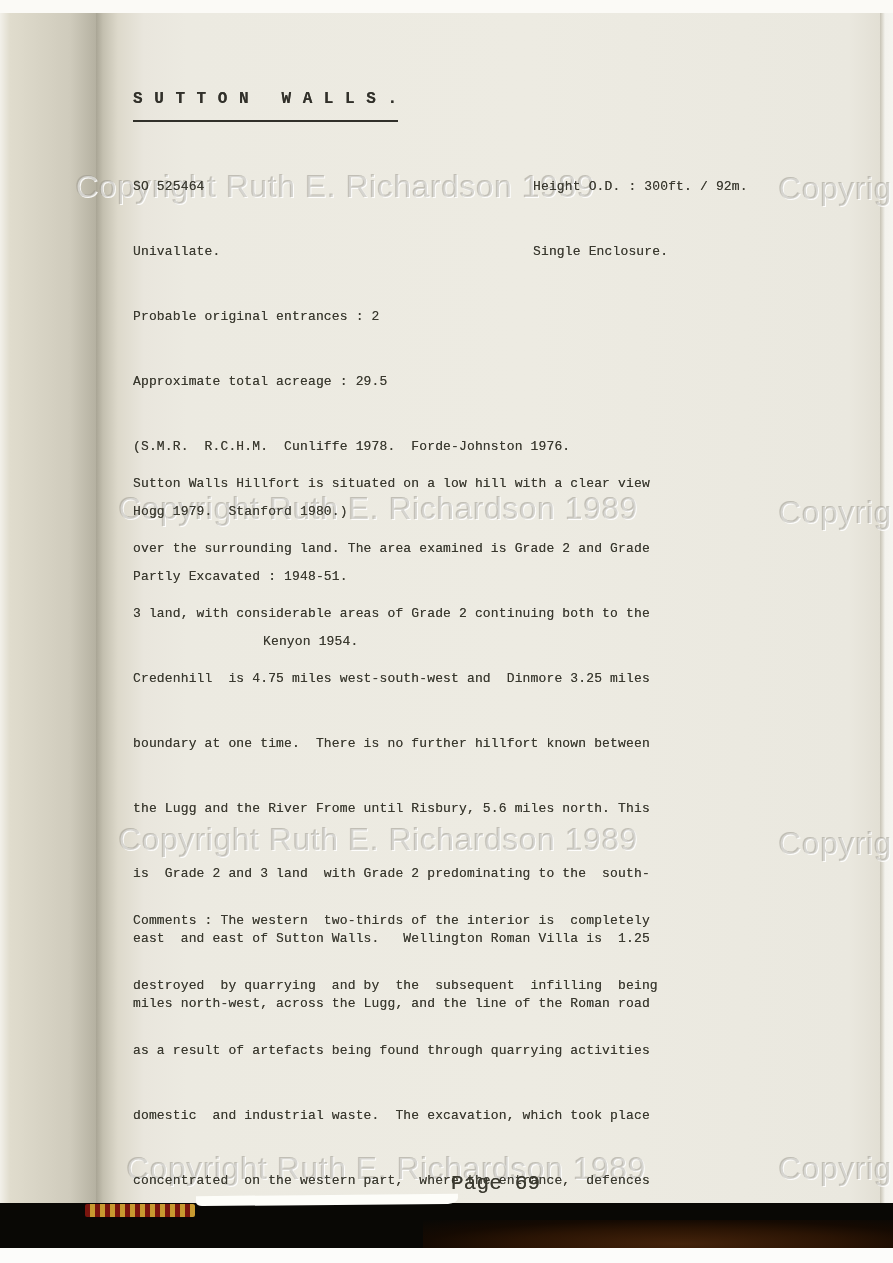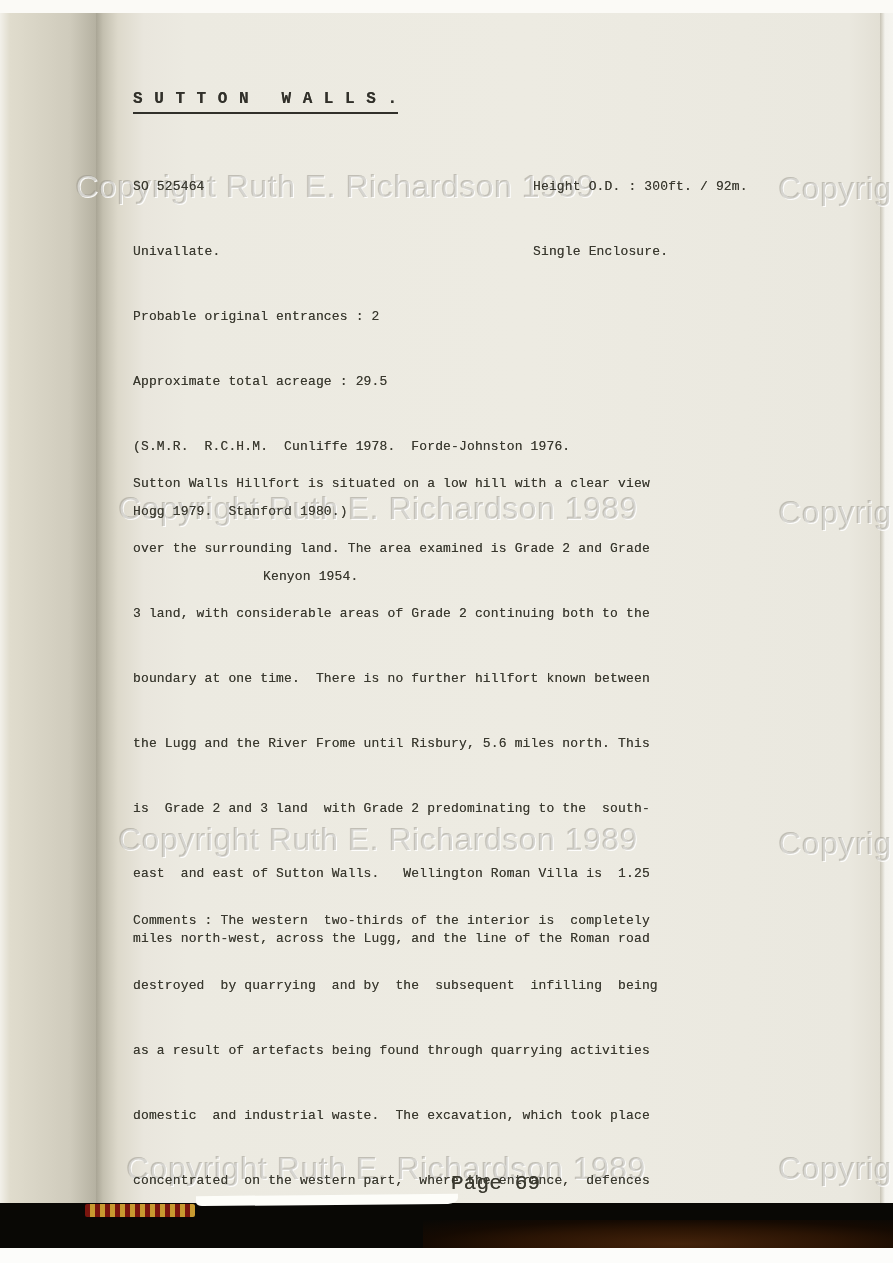--- a/index.html
+++ b/index.html
@@ -46,21 +46,21 @@
     position:absolute;left:133px;
     font-size:13px;letter-spacing:0.15px;
     color:#3a392f;white-space:pre;
     text-shadow:0 0 0.6px rgba(45,44,36,0.65);
   }
   .tblock .ln{display:block;height:35px;line-height:35px;}
   .title{
     position:absolute;left:133px;top:90px;
     font-size:16px;font-weight:bold;letter-spacing:1px;
     color:#31302a;white-space:pre;
-    border-bottom:2px solid #31302a;padding-bottom:4px;
+    border-bottom:2px solid #31302a;padding-bottom:12px;
     text-shadow:0 0 0.6px rgba(45,44,36,0.7);
   }
   .meta-right{left:533px;}
   .indent{padding-left:130px;}
   .footer-line{
     position:absolute;left:451px;top:1172px;
     font-size:21px;letter-spacing:0.15px;color:#3a392f;white-space:pre;
     line-height:24px;text-shadow:0 0 0.6px rgba(45,44,36,0.65);
   }
   
@@ -94,32 +94,34 @@
 
   <div class="title">S U T T O N   W A L L S .</div>
 
   <div class="tblock" style="top:139px;">
     <span class="ln">SO 525464</span>
     <span class="ln">Univallate.</span>
     <span class="ln">Probable original entrances : 2</span>
     <span class="ln">Approximate total acreage : 29.5</span>
     <span class="ln">(S.M.R.  R.C.H.M.  Cunliffe 1978.  Forde-Johnston 1976.</span>
     <span class="ln">Hogg 1979.  Stanford 1980.)</span>
+    <span class="ln">Partly Excavated : 1948-51.</span>
     <span class="ln indent">Kenyon 1954.</span>
   </div>
 
   <div class="tblock meta-right" style="top:139px;">
     <span class="ln">Height O.D. : 300ft. / 92m.</span>
     <span class="ln">Single Enclosure.</span>
   </div>
 
   <div class="tblock" style="top:436px;">
     <span class="ln">Sutton Walls Hillfort is situated on a low hill with a clear view</span>
     <span class="ln">over the surrounding land. The area examined is Grade 2 and Grade</span>
     <span class="ln">3 land, with considerable areas of Grade 2 continuing both to the</span>
+    <span class="ln">Credenhill  is 4.75 miles west-south-west and  Dinmore 3.25 miles</span>
     <span class="ln">boundary at one time.  There is no further hillfort known between</span>
     <span class="ln">the Lugg and the River Frome until Risbury, 5.6 miles north. This</span>
     <span class="ln">is  Grade 2 and 3 land  with Grade 2 predominating to the  south-</span>
     <span class="ln">east  and east of Sutton Walls.   Wellington Roman Villa is  1.25</span>
     <span class="ln">miles north-west, across the Lugg, and the line of the Roman road</span>
     
   </div>
 
   <div class="tblock" style="top:873px;">
     <span class="ln">Comments : The western  two-thirds of the interior is  completely</span>

